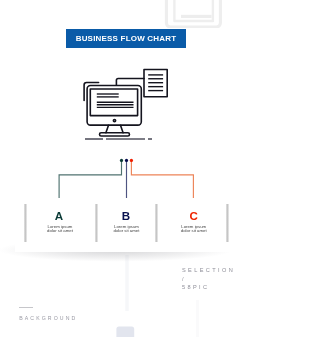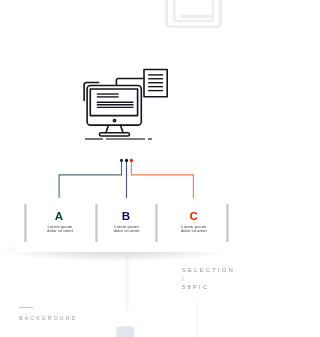--- a/index.html
+++ b/index.html
@@ -26,20 +26,21 @@
       <rect x="174.4" y="-6" width="38.5" height="27" stroke-width="2.4"></rect>
     </g>
     <line x1="181" y1="16.4" x2="211.5" y2="16.4" stroke="#ededed" stroke-width="3.2"></line>
   </svg>
   <svg class="wm" width="120" height="90" viewBox="90 255 120 90" style="left:90px;top:255px;">
     <rect x="125.3" y="255" width="3.4" height="56" fill="#f6f7f9"></rect>
     <rect x="116.4" y="326.5" width="17.8" height="14" rx="2.5" fill="#e2e5ee"></rect>
     <rect x="196" y="300" width="3" height="37" fill="#fafafb"></rect>
   </svg>
 
+  <div class="banner">BUSINESS FLOW CHART</div>
 
   <svg class="hero" width="92" height="84" viewBox="80 62 92 84" style="position:absolute;left:80px;top:62px;">
     <g fill="none" stroke="#14141e" stroke-width="1.6" stroke-linecap="round" stroke-linejoin="round">
       <path d="M98.6 82.5H86.6a2.5 2.5 0 0 0-2.5 2.5v15.4"></path>
       <path d="M144 78.5h-25.8a1.8 1.8 0 0 0-1.8 1.8v5.0"></path>
       <rect x="87.1" y="85.5" width="54.2" height="39.6" rx="3.4"></rect>
       <rect x="90.3" y="89" width="47.3" height="26.6"></rect>
       <circle cx="114.5" cy="120.6" r="1.15"></circle>
       <path d="M108.5 125.2l-2.6 7.6M120.5 125.2l2.6 7.6"></path>
       <rect x="99.5" y="132.8" width="30" height="3.2" rx="1.6"></rect>

